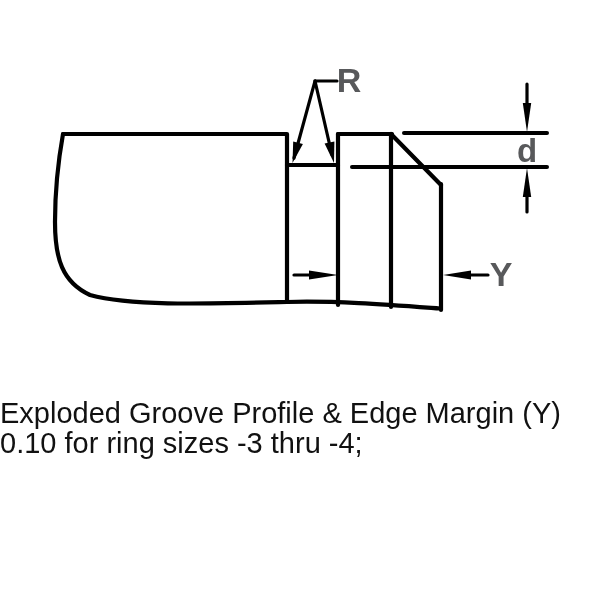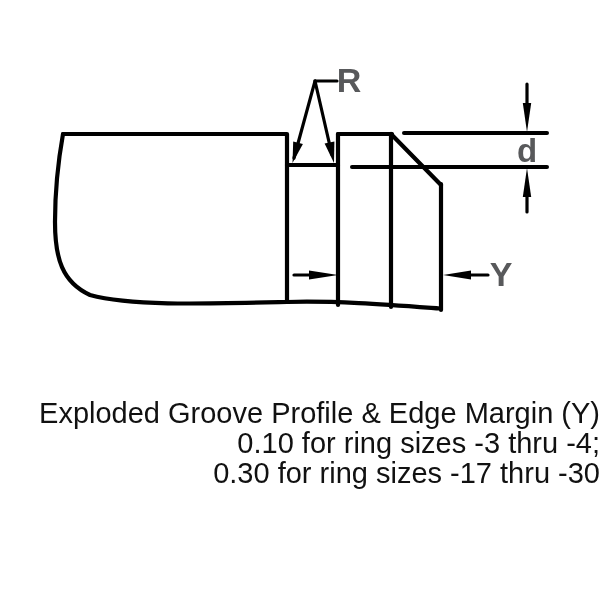--- a/index.html
+++ b/index.html
@@ -8,21 +8,21 @@
     width:600px;height:600px;
     background:#ffffff;
     overflow:hidden;
     font-family:"Liberation Sans", sans-serif;
   }
   .diagram{
     position:absolute;left:0;top:0;width:600px;height:395px;
   }
   .caption{
     position:absolute;left:0;top:398px;width:600px;
-    text-align:right;
+    text-align:left;
     font-size:29px;
     line-height:30px;
     color:#111111;
     letter-spacing:0px;
     white-space:nowrap;
   }
   .caption div{width:600px;}
   svg text.dim-label{
     font-family:"Liberation Sans", sans-serif;
     font-weight:bold;
@@ -78,16 +78,15 @@
       <path d="M 470,275 H 488" stroke-width="3.2"></path>
     </g>
     <polygon points="338,275 309,270.5 309,279.5" fill="#000000"></polygon>
     <polygon points="443,275 471,270.5 471,279.5" fill="#000000"></polygon>
     <text class="dim-label" x="501" y="286" font-size="34" text-anchor="middle">Y</text>
   </svg>
 
   <div class="caption">
     <div>Exploded Groove Profile &amp; Edge Margin (Y)</div>
     <div>0.10 for ring sizes -3 thru -4;</div>
-    <div>0.30 for ring sizes -17 thru -30</div>
   </div>
 
 </div>
 
 </body></html>

